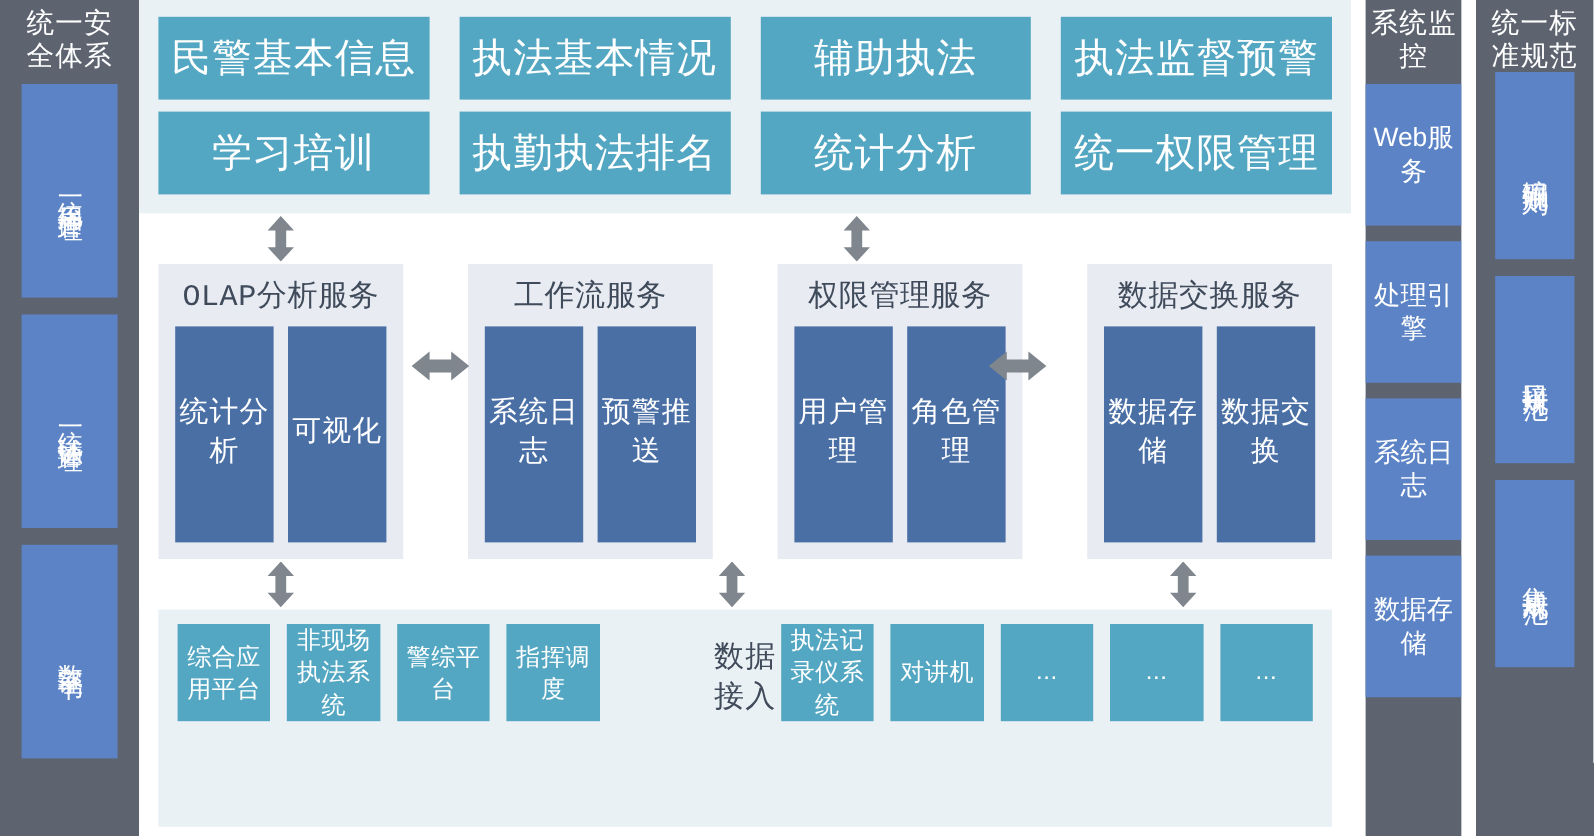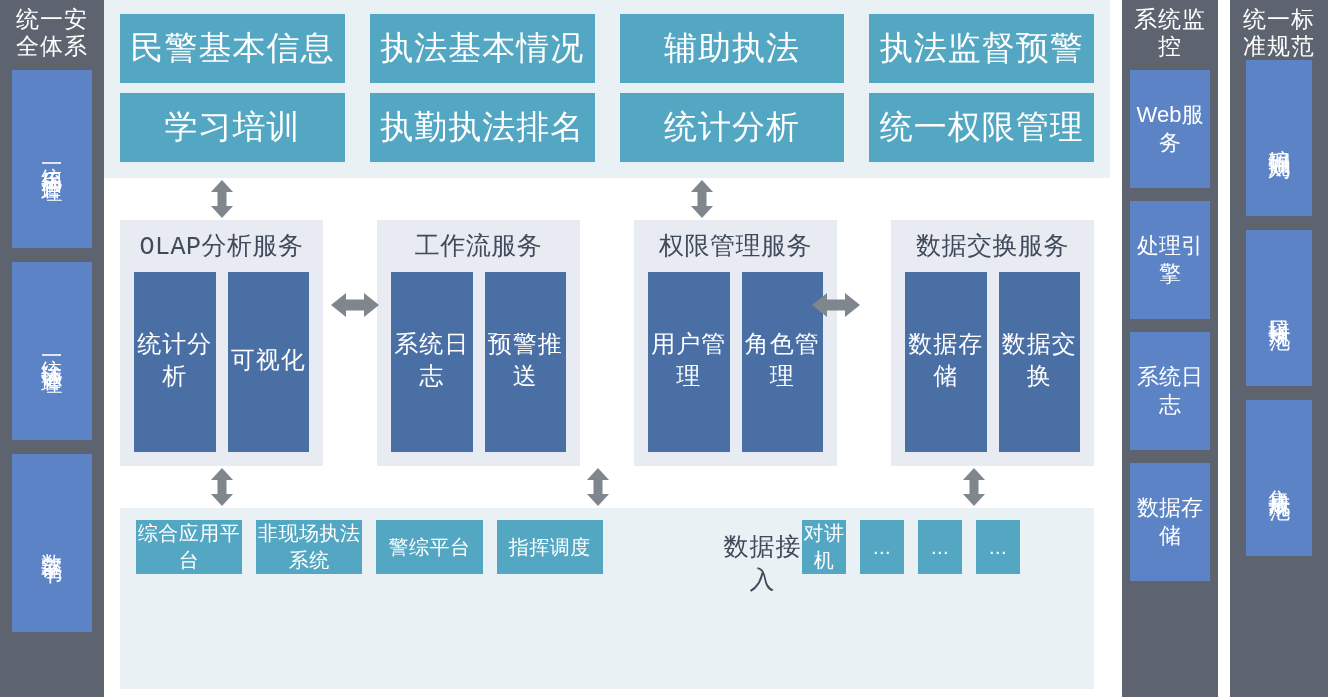--- a/index.html
+++ b/index.html
@@ -40,32 +40,32 @@
     text-align: center;
     line-height: 1.3;
   }
   .rail-box.vertical {
     writing-mode: vertical-rl;
     text-orientation: upright;
     letter-spacing: 3px;
   }
 
   
-  #left-rail { width: 104px; padding-top: 6px; }
+  #left-rail { width: 116px; padding-top: 6px; }
   #left-rail .rail-title { font-size: 23px; width: 80px; margin-bottom: 10px; }
   #left-rail .rail-box { width: 80px; font-size: 21px; margin-bottom: 14px; }
   #left-rail .rb0 { height: 178px; }
   #left-rail .rb1 { height: 178px; }
   #left-rail .rb2 { height: 178px; }
 
   
   .rail-gap { width: 12px; background: #ffffff; flex: 0 0 auto; }
 
   
-  #rail-monitor { width: 96px; padding-top: 6px; }
+  #rail-monitor { width: 80px; padding-top: 6px; }
   #rail-monitor .rail-title { font-size: 23px; width: 76px; margin-bottom: 10px; }
   #rail-monitor .rail-box { width: 80px; height: 118px; font-size: 22px; margin-bottom: 13px; }
 
   
   #rail-standard { width: 98px; padding-top: 6px; }
   #rail-standard .rail-title { font-size: 23px; width: 76px; }
   #rail-standard .rail-box { width: 66px; font-size: 22px; margin-bottom: 14px; }
   #rail-standard .sb0 { height: 156px; }
   #rail-standard .sb1 { height: 156px; }
   #rail-standard .sb2 { height: 156px; }
@@ -304,20 +304,21 @@
       <div class="data-grid">
         <div class="data-box">综合应用平台</div>
         <div class="data-box">非现场执法系统</div>
         <div class="data-box">警综平台</div>
         <div class="data-box">指挥调度</div>
       </div>
 
       <div class="data-caption">数据接入</div>
 
       <div class="data-grid">
+        <div class="data-box">执法记录仪系统</div>
         <div class="data-box">对讲机</div>
         <div class="data-box">...</div>
         <div class="data-box">...</div>
         <div class="data-box">...</div>
       </div>
     </div>
 
     <div class="tail-white"></div>
   </div>
 

